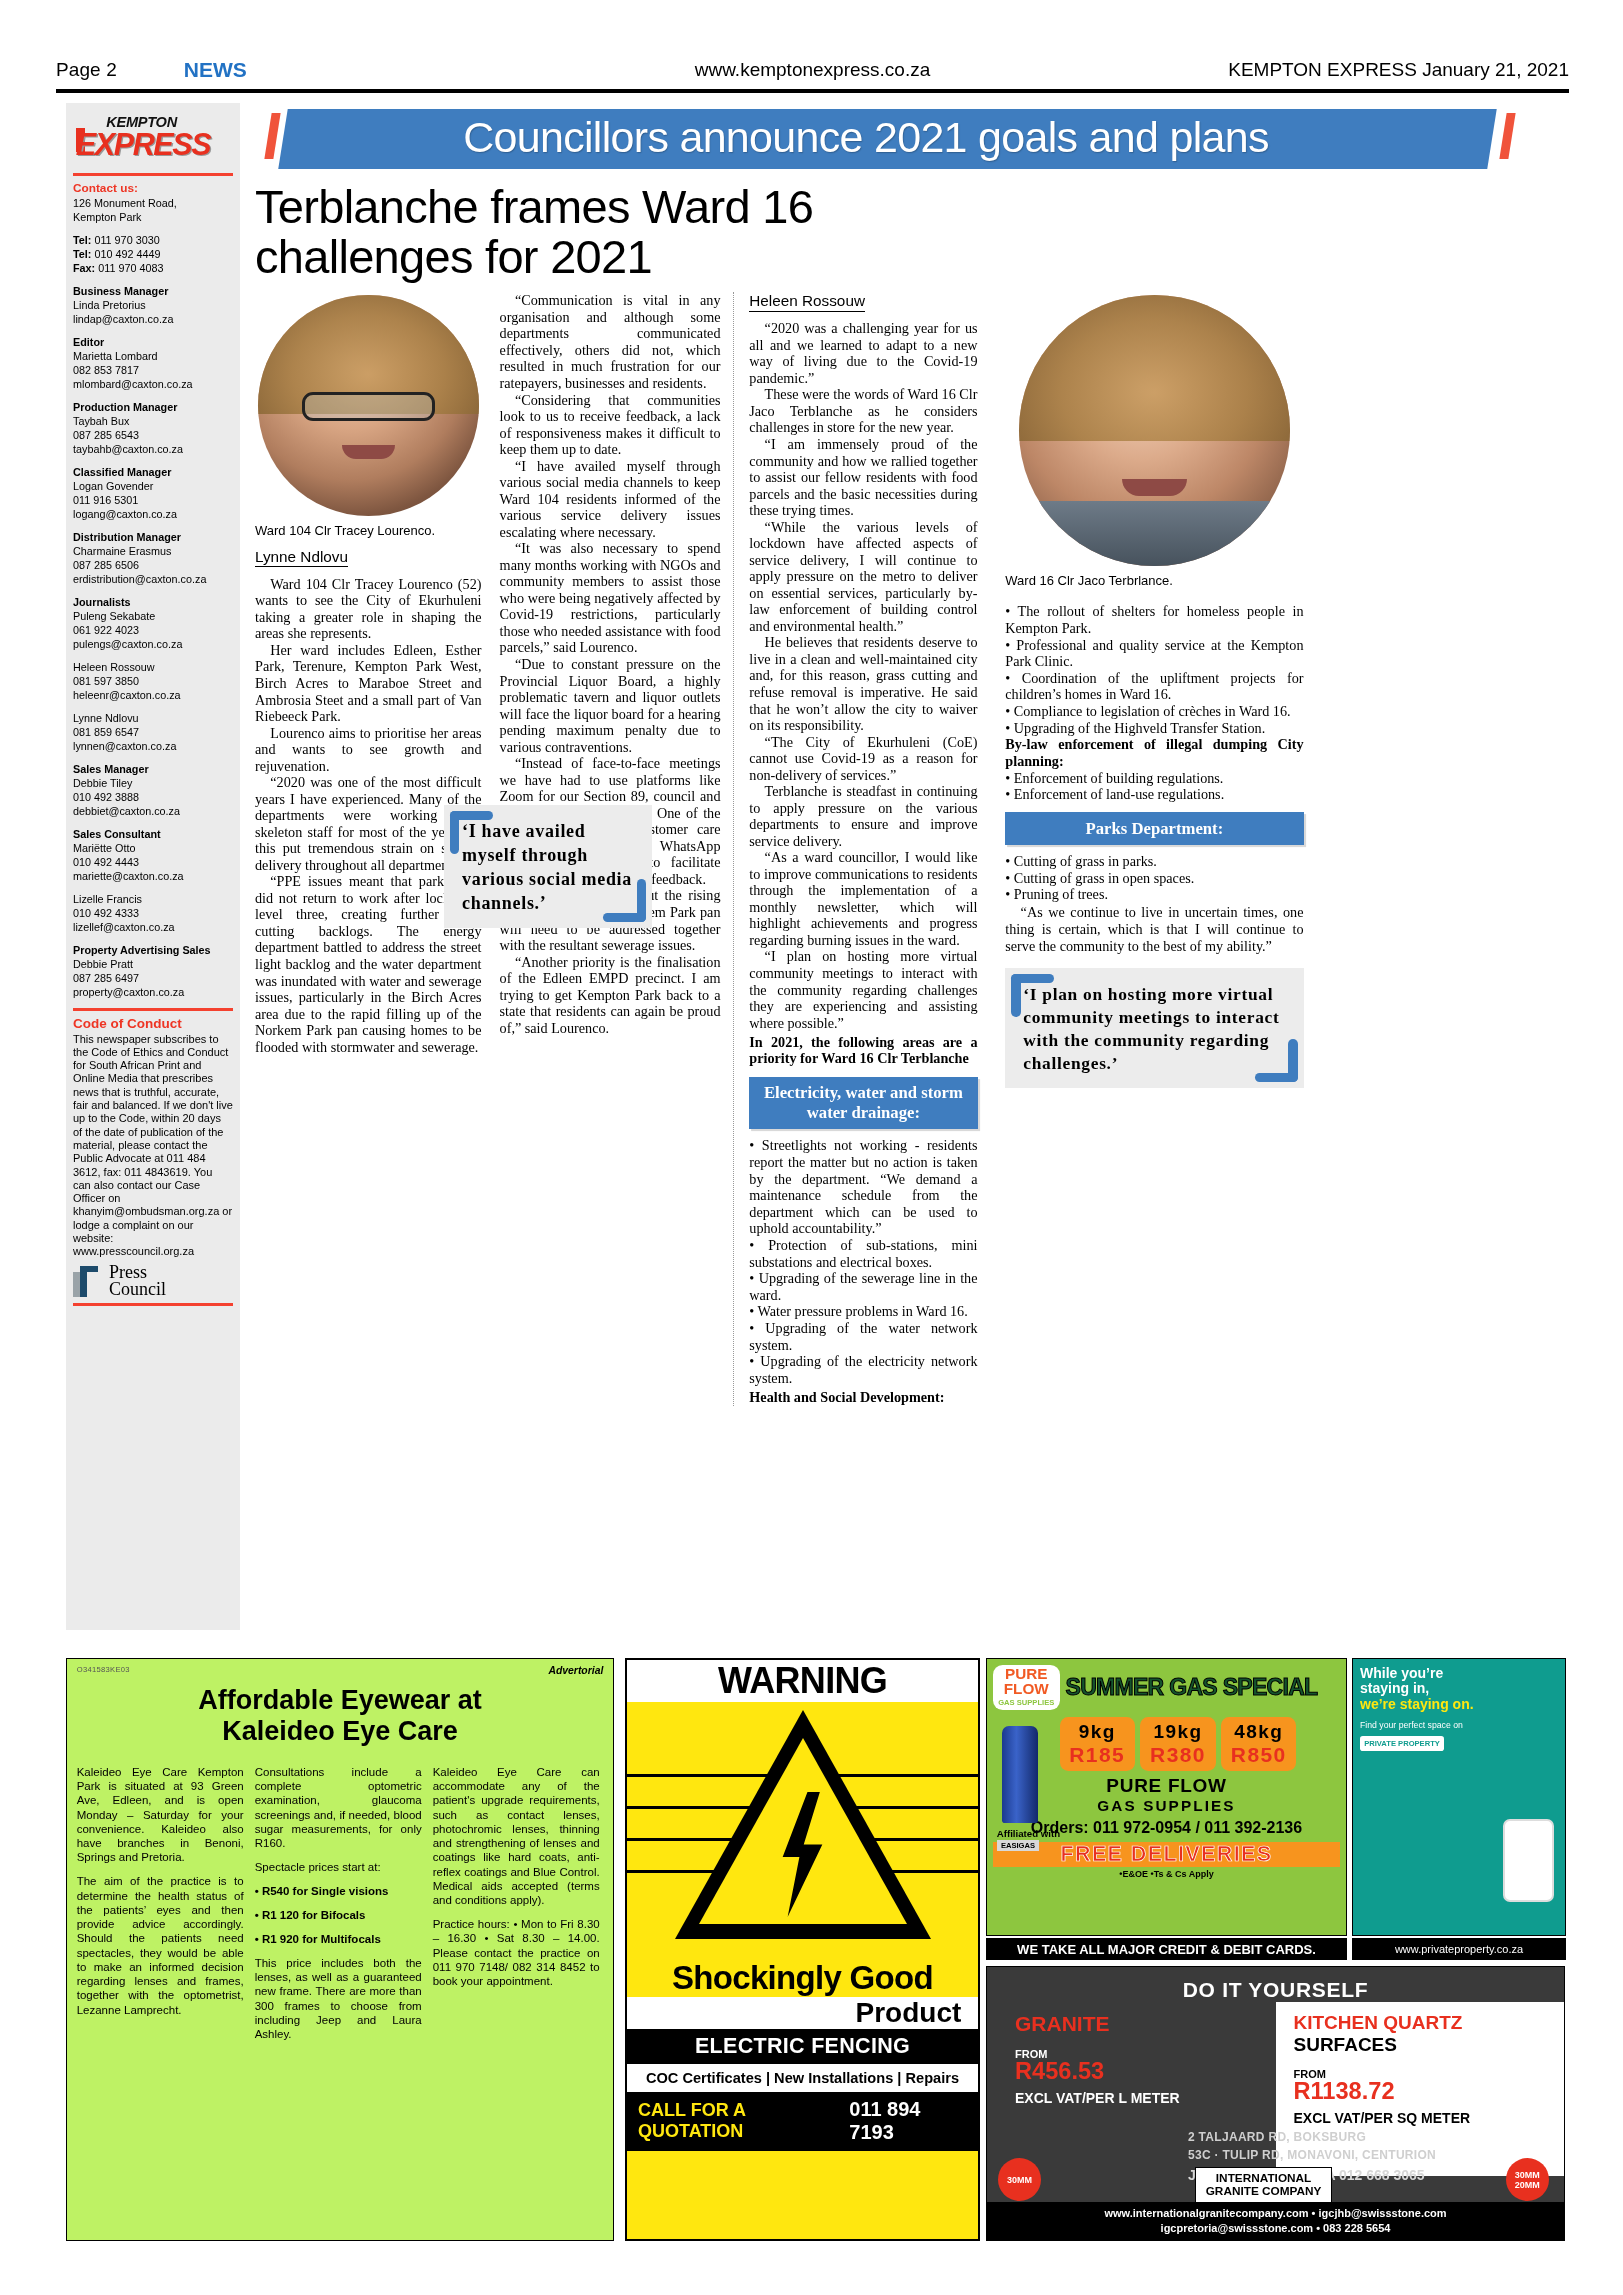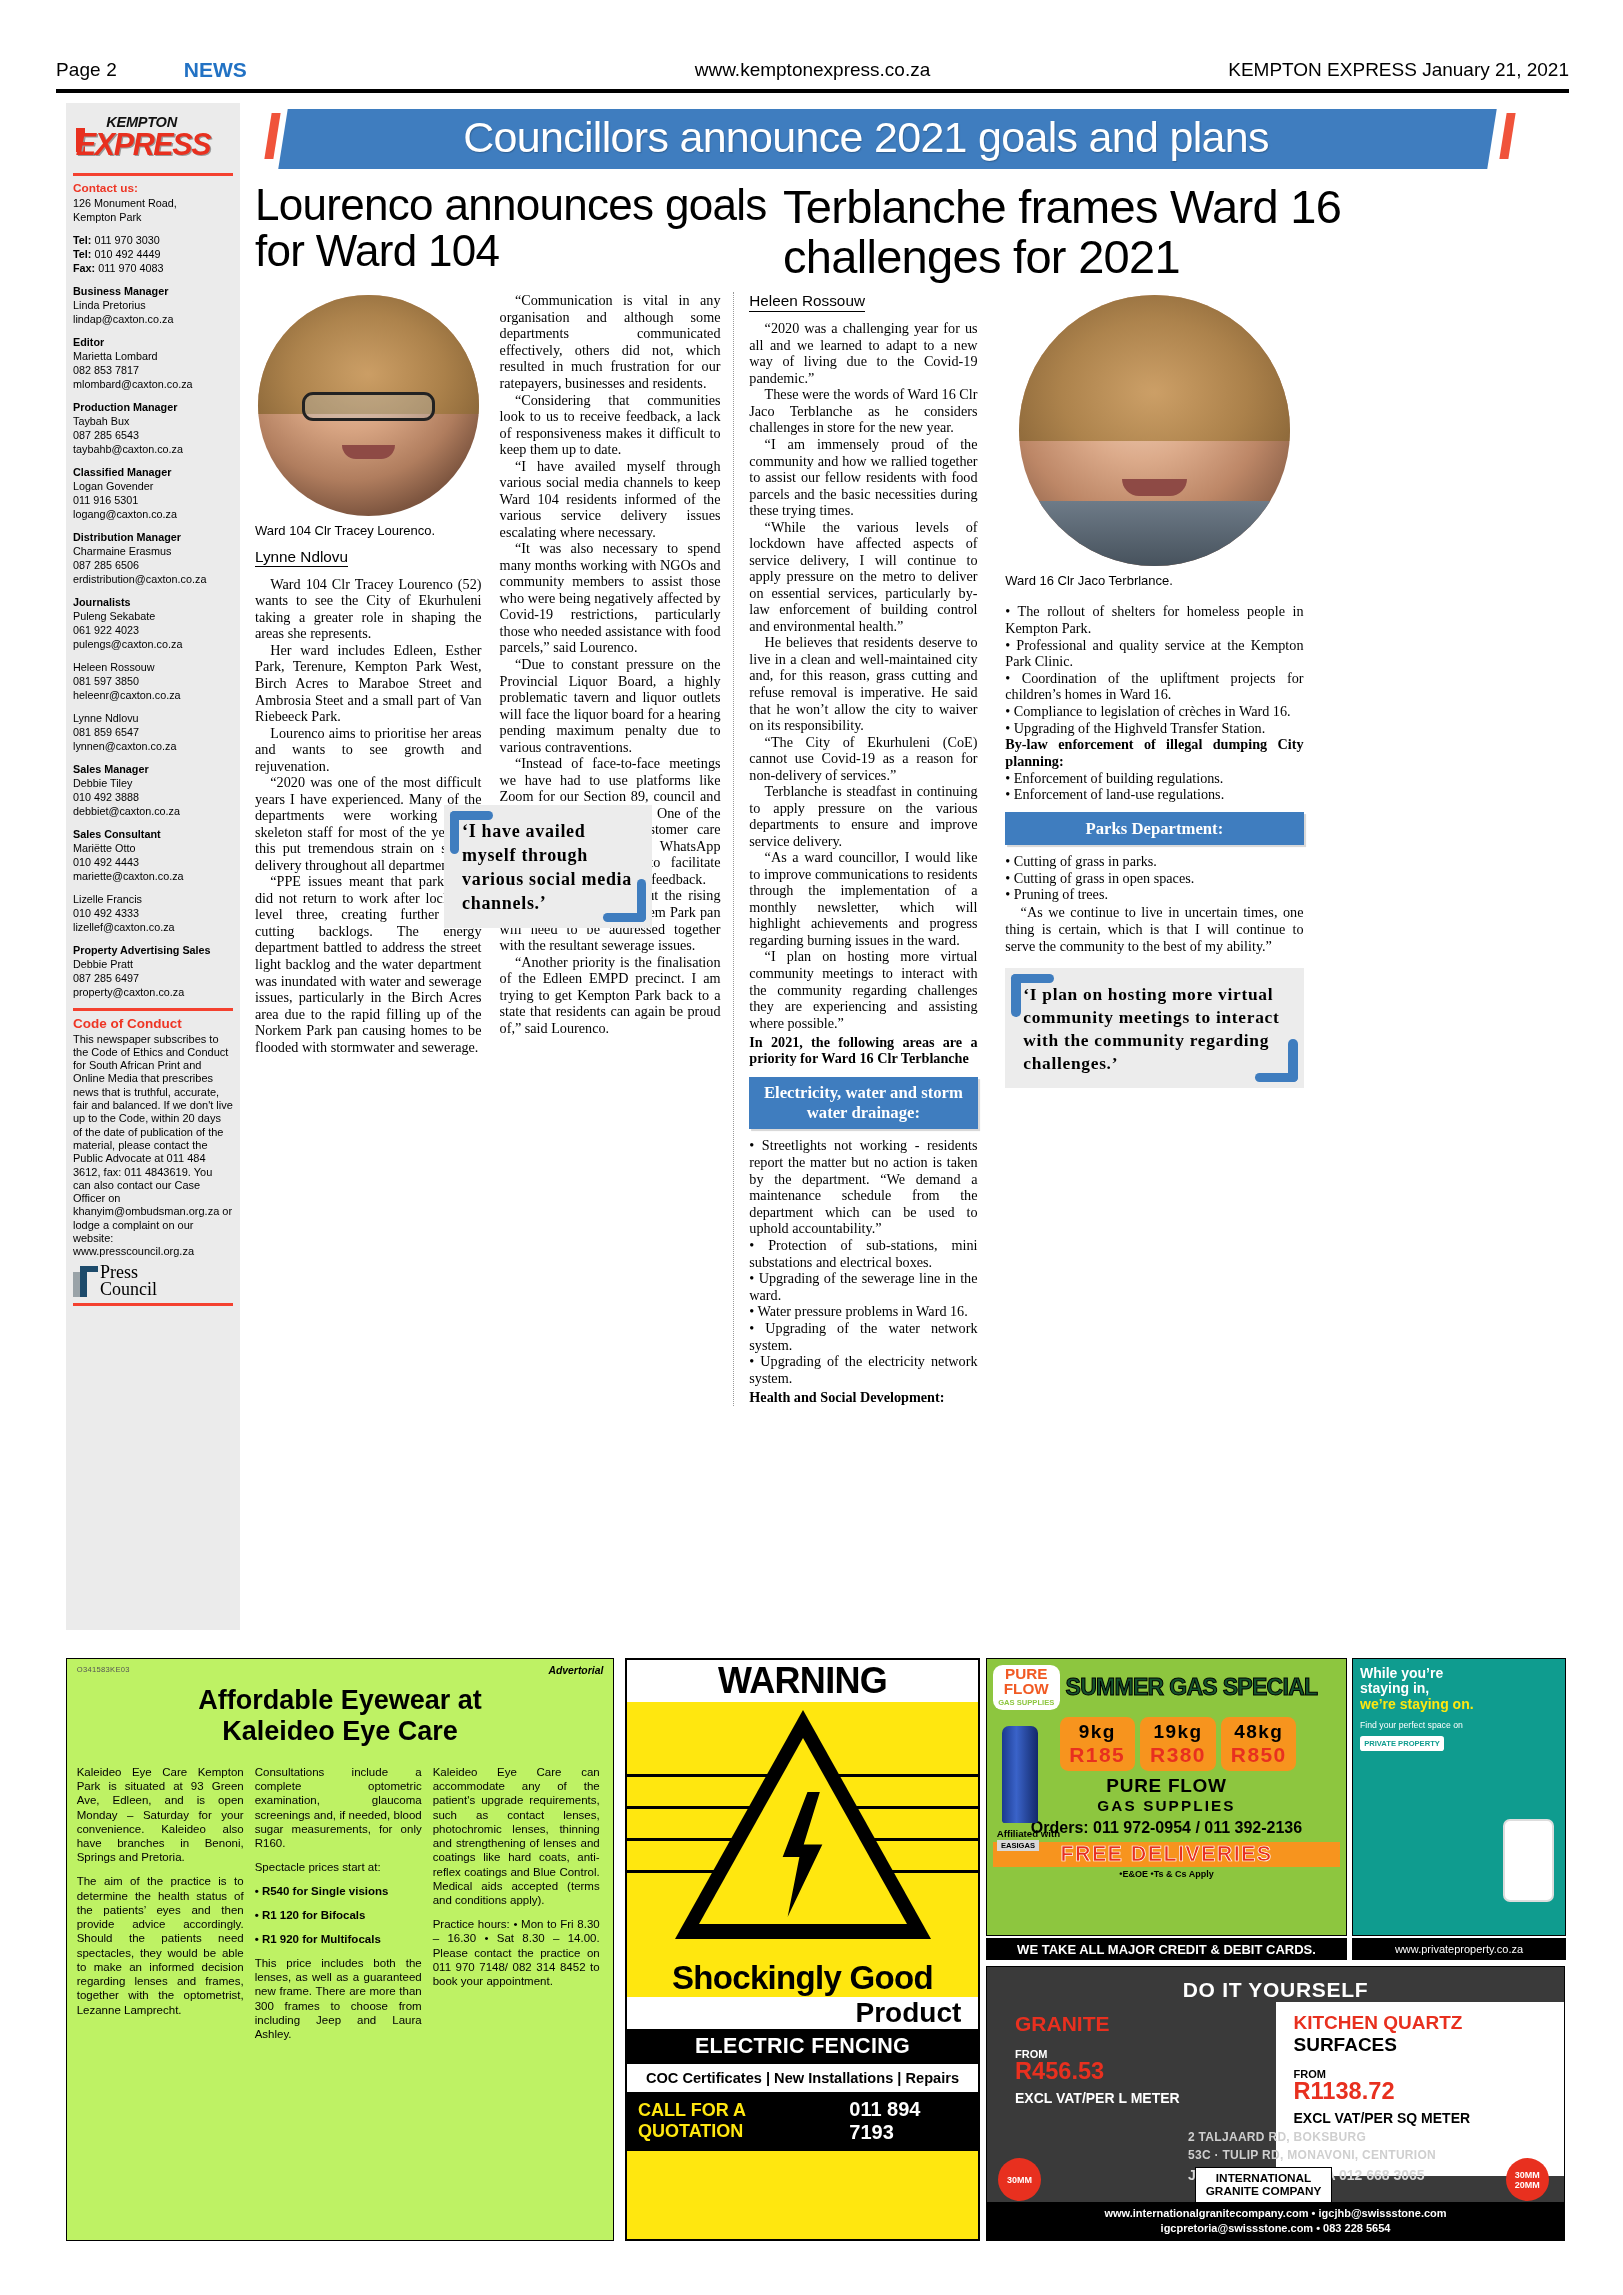--- a/index.html
+++ b/index.html
@@ -38,21 +38,21 @@
     text-shadow:1.4px 1.4px 0 #999;
   }
   .logo .redbar{ position:absolute; left:0; top:15.3px; width:9.7px;height:23.6px;background:#e8301f;}
   .redline{ height:3.5px; background:#f4412f; margin:4.2px 0 4.9px 0; }
   .sb-head{ color:#ee3524; font-weight:bold; font-size:11.8px; margin-bottom:1.4px;}
   .sb-line{ font-size:10.8px; line-height:1.28; }
   .sb-bold{ font-weight:bold; }
   .sb-gap{ height:9.7px; }
   .coc-head{ color:#ee3524; font-weight:bold; font-size:13.5px; margin:1.4px 0 1.4px 0;}
   .coc-body{ font-size:11px; line-height:1.21; }
-  .press{ margin-top:5.6px; display:flex; align-items:center; gap:1px;}
+  .press{ margin-top:5.6px; display:flex; align-items:center; gap:10px;}
   .press .mark{ width:26px;height:30.5px;position:relative;}
   .press .mark i{position:absolute;display:block;}
   .press .mark .b1{left:7px;top:0;width:7px;height:30.5px;background:#1d4b6b;}
   .press .mark .b2{left:0px;top:5.6px;width:7px;height:25px;background:#9aa3a8;}
   .press .mark .b3{left:7px;top:0px;width:18px;height:6.2px;background:#1d4b6b;}
   .press .txt{ font-family:"Liberation Serif",serif; font-size:18px; line-height:.95;}
 
   
   .content{ position:absolute; left:255px; top:103px; width:1313px; }
 
@@ -366,23 +366,20 @@
   <div class="content">
 
     <div class="banner-wrap">
       <span class="tick l"></span>
       <span class="banner-skew"></span>
       <span class="tick r"></span>
       <span class="banner-txt">Councillors announce 2021 goals and plans</span>
     </div>
 
     <div class="heads">
-      <div class="head-l">
-        <h1 class="hl">Lourenco announces goals for Ward 104</h1>
-      </div>
       <div class="head-r">
         <h1 class="hl big">Terblanche frames Ward 16 challenges for 2021</h1>
       </div>
     </div>
 
     <div class="cols">
 
       <div class="col c1">
         <div class="photo">
           <span class="hair"></span>

